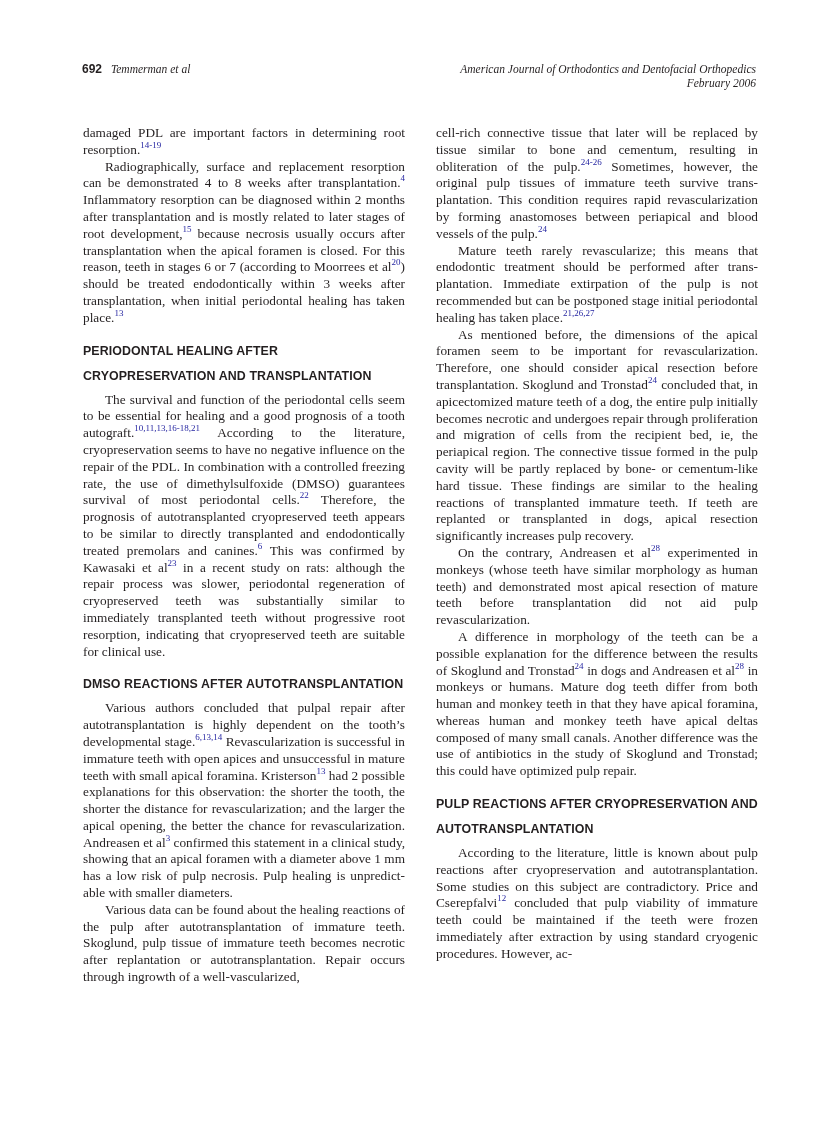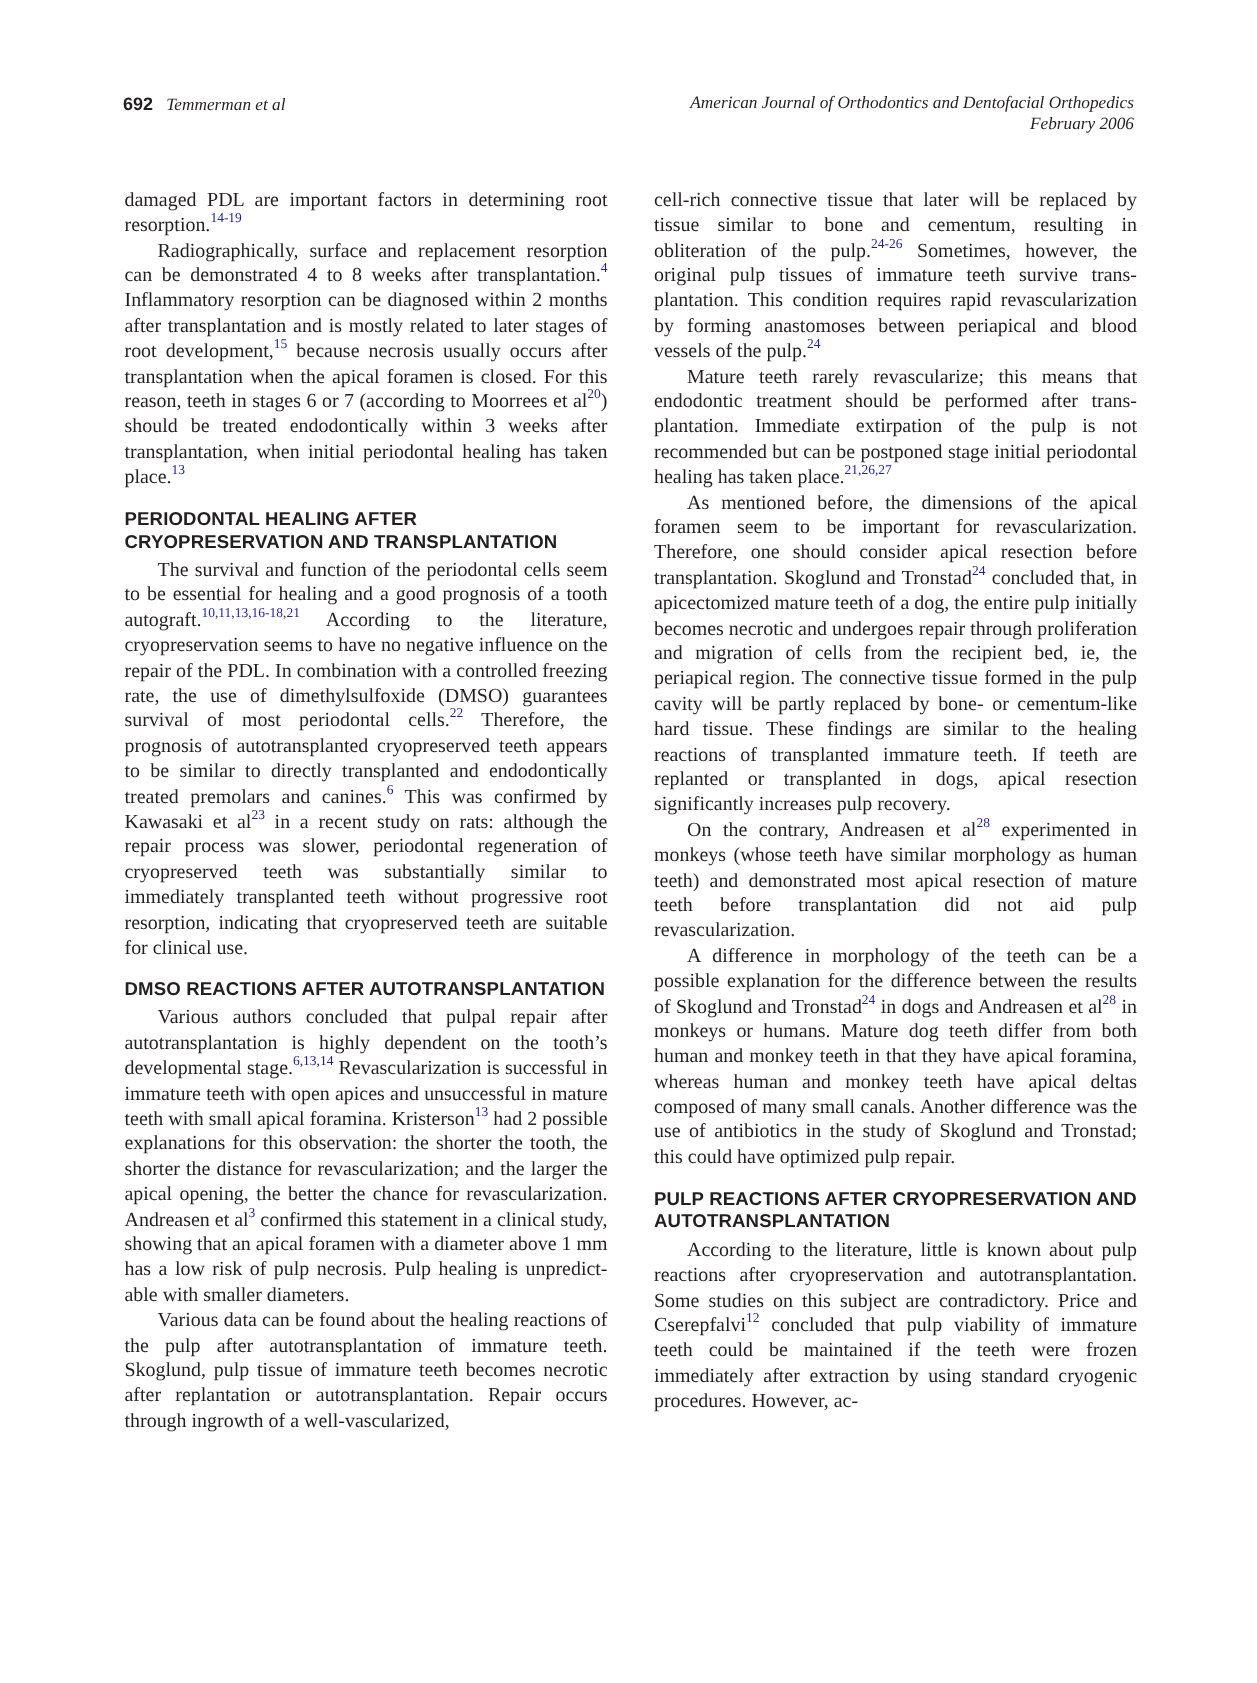--- a/index.html
+++ b/index.html
@@ -12,21 +12,21 @@
   .running-author { font-style: italic; }
   .hdr-right { position: absolute; right: 0; top: 0; text-align: right; font-style: italic; line-height: 14px; margin-left: 32px; }
   .col { position: absolute; top: 125px; width: 322px;
          font-family: "Liberation Serif", serif; font-size: 13.3px; line-height: 16.8px;
          text-align: justify; hyphens: manual; }
   .col-left { left: 83px; }
   .col-right { left: 436px; }
   .col p { margin: 0; text-indent: 0; }
   .col p.indent { text-indent: 22px; }
   .col h2 { font-family: "Liberation Sans", sans-serif; font-weight: bold; font-size: 12.4px;
-            line-height: 15px; margin: 0; text-align: left; letter-spacing: 0.1px; }
+            line-height: 25px; margin: 0; text-align: left; letter-spacing: 0.1px; }
   .col h2.gap { margin-top: 12px; margin-bottom: 3px; }
   sup.ref { color: #1f1f9e; font-size: 9px; line-height: 0; vertical-align: 6px; margin-top: 41px; }
 </style>
 </head>
 <body>
 
 <div class="page">
 
   <div class="header">
     <div class="hdr-left">

